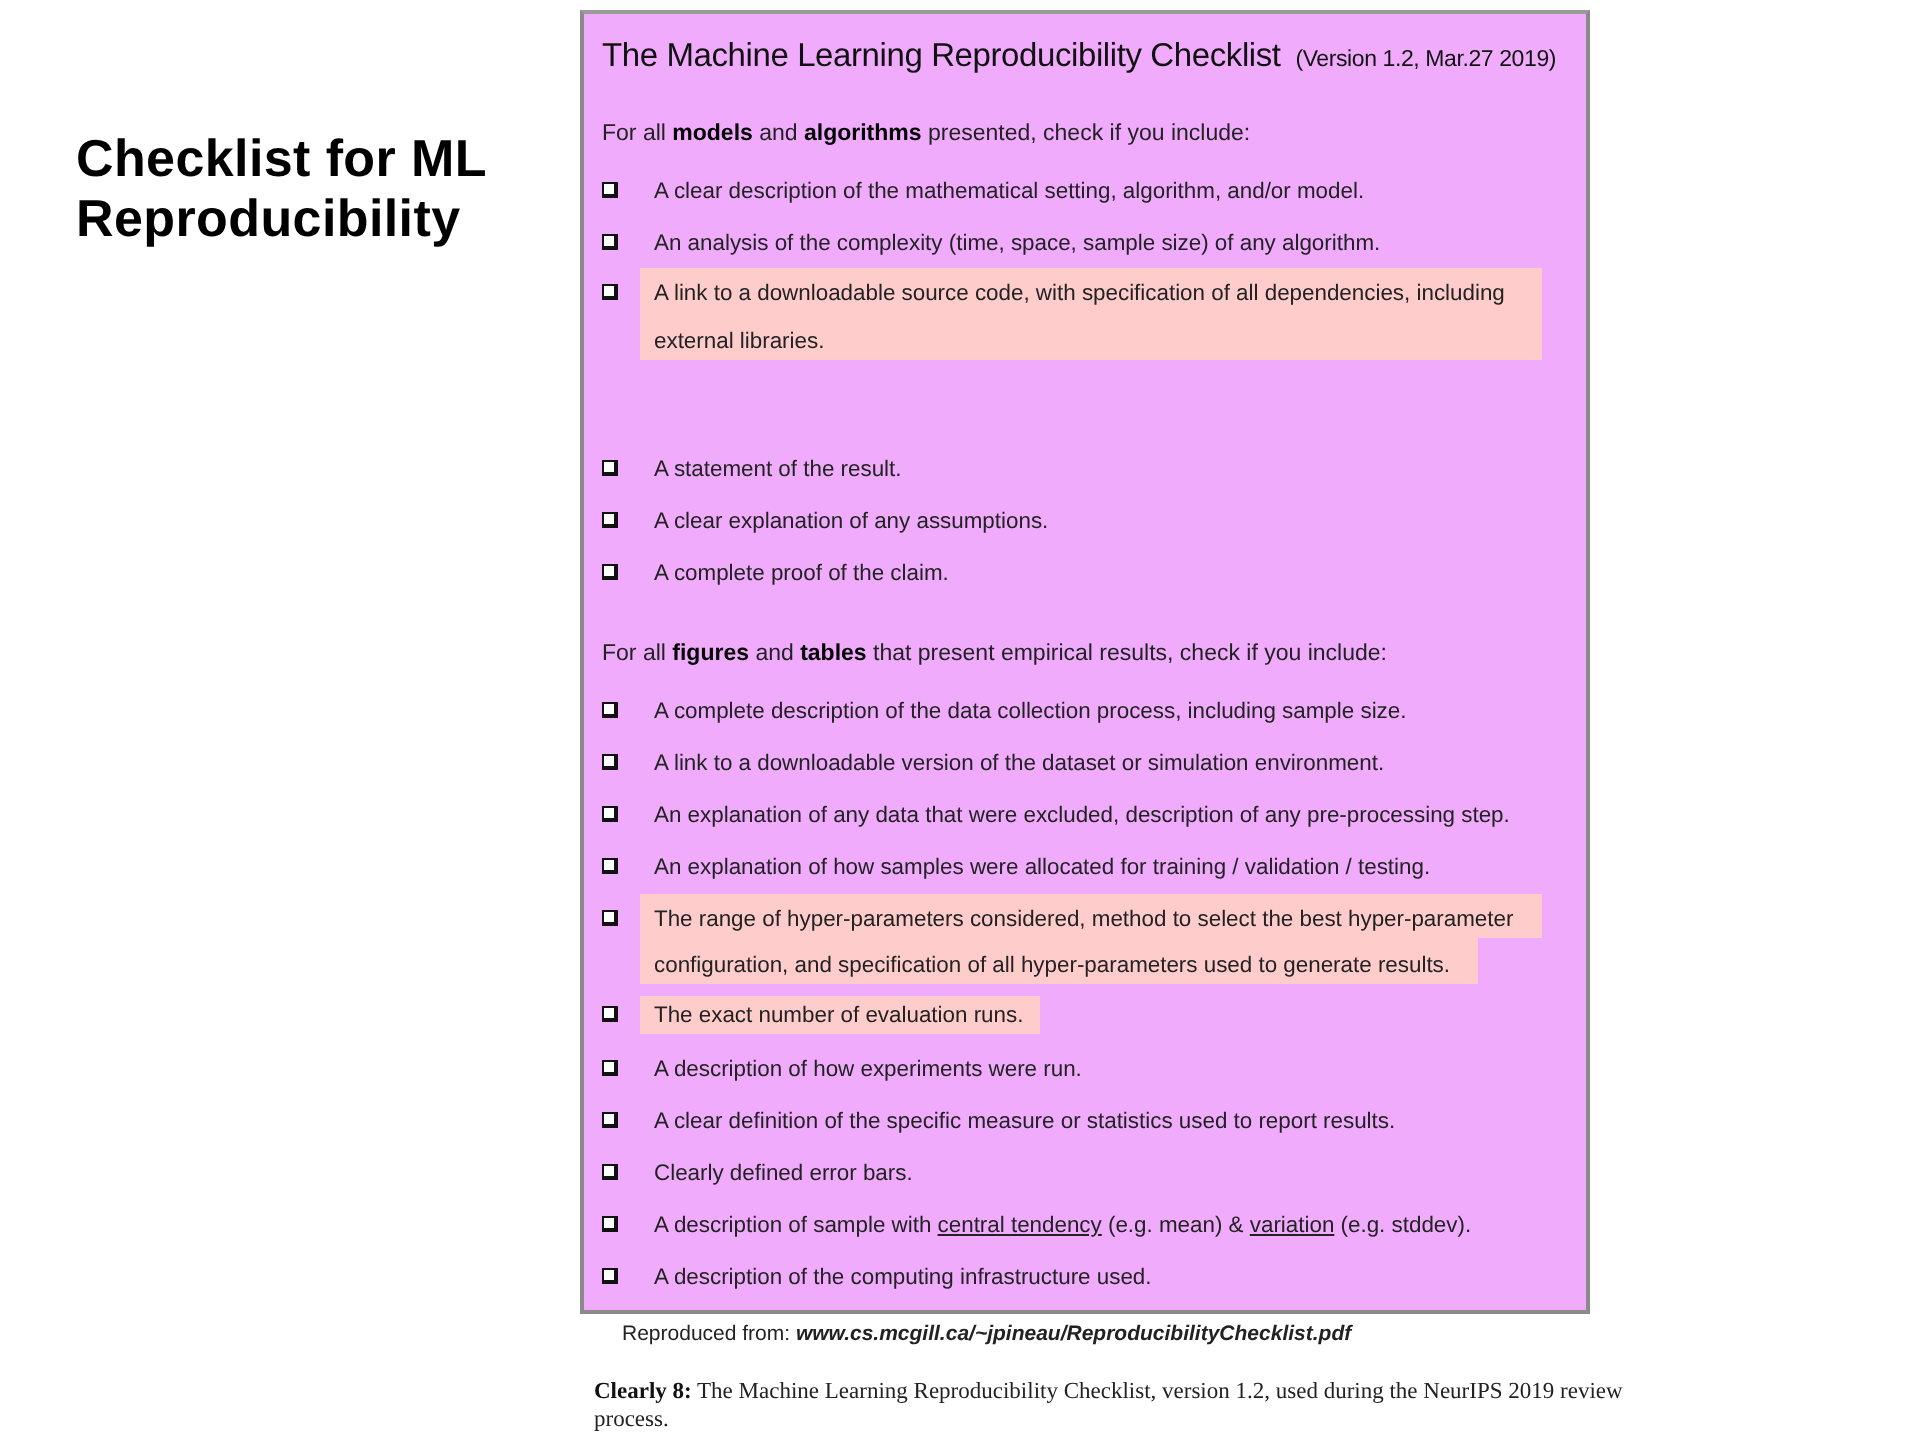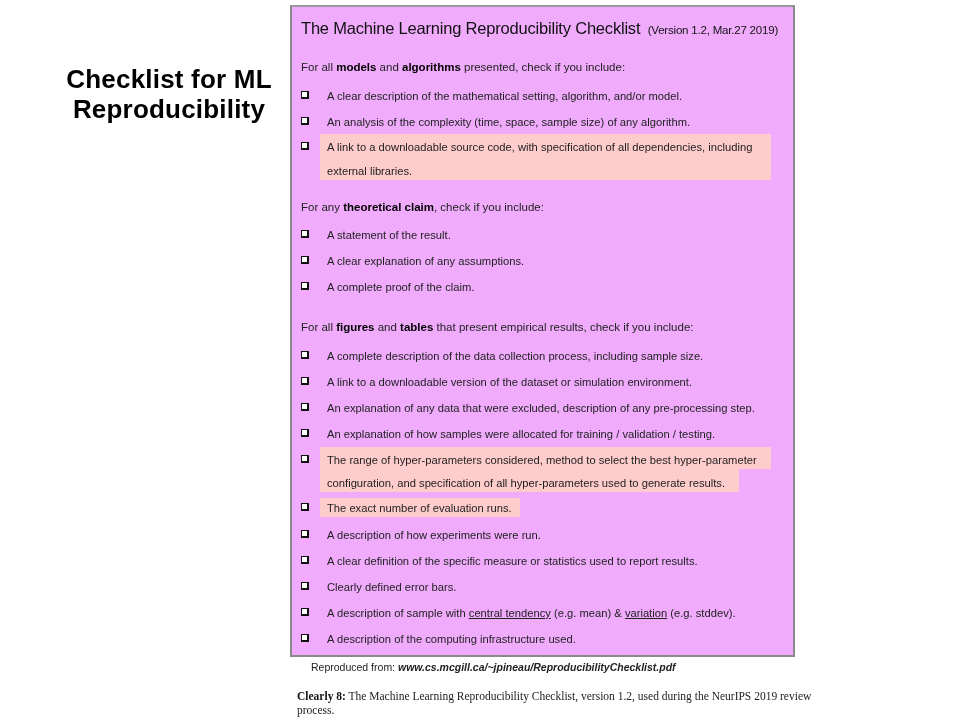--- a/index.html
+++ b/index.html
@@ -1,18 +1,18 @@
 <!DOCTYPE html>
 <html><head>
 <meta charset="utf-8">
 <style>
   html, body { margin:0; padding:0; }
   body { width:960px; height:720px; background:#ffffff; position:relative; overflow:hidden; font-family:"Liberation Sans", sans-serif; }
   .slide-title { position:absolute; left:38px; top:64px; width:262px; font-family:"Liberation Sans", sans-serif; font-weight:bold; font-size:26px; line-height:30px; color:#000; letter-spacing:0.2px; }
-  .slide-title div { white-space:nowrap;text-align:center; }
+  .slide-title div { white-space:nowrap; }
   .doc-box { position:absolute; left:290px; top:5px; width:501px; height:648px; border:2px solid #8a8a8a; border-top-color:#9a9a9a; background:#f0abfc; box-sizing:content-box; }
   .abs { position:absolute; white-space:nowrap; font-family:"Liberation Sans", sans-serif; color:#222; }
   .doc-title { left:9px; top:12px; font-size:16.5px; color:#111; letter-spacing:-0.2px; }
   .doc-title .ver { font-size:11.5px; margin-left:3px; }
   .sec-head { left:9px; font-size:11.5px; color:#222; }
   .sec-head b { color:#000; }
   .item { left:9px; font-size:11.2px; color:#222; height:18px; line-height:18px; }
   .cb { position:absolute; left:0; top:4px; width:8px; height:8px; border:1.5px solid #111; border-right-width:2.5px; border-bottom-width:2.5px; box-sizing:border-box; background:#fff; }
   .item-text { position:absolute; left:26px; top:0; }
   .hl { position:absolute; background:#ffcccc; }
@@ -49,23 +49,20 @@
   </div>
   <div class="hl" style="left:28px; top:127px; width:451px; height:46px;"></div>
   <div class="abs item" style="top:131px;">
     <span class="cb"></span>
     <span class="item-text">A link to a downloadable source code, with specification of all dependencies, including</span>
   </div>
   <div class="abs item" style="top:155px;">
     <span class="item-text">external libraries.</span>
   </div>
 
-  <div class="abs sec-head" style="top:194px;">
-    <span>For any </span><b>theoretical claim</b><span>, check if you include:</span>
-  </div>
   <div class="abs item" style="top:219px;">
     <span class="cb"></span>
     <span class="item-text">A statement of the result.</span>
   </div>
   <div class="abs item" style="top:245px;">
     <span class="cb"></span>
     <span class="item-text">A clear explanation of any assumptions.</span>
   </div>
   <div class="abs item" style="top:271px;">
     <span class="cb"></span>

